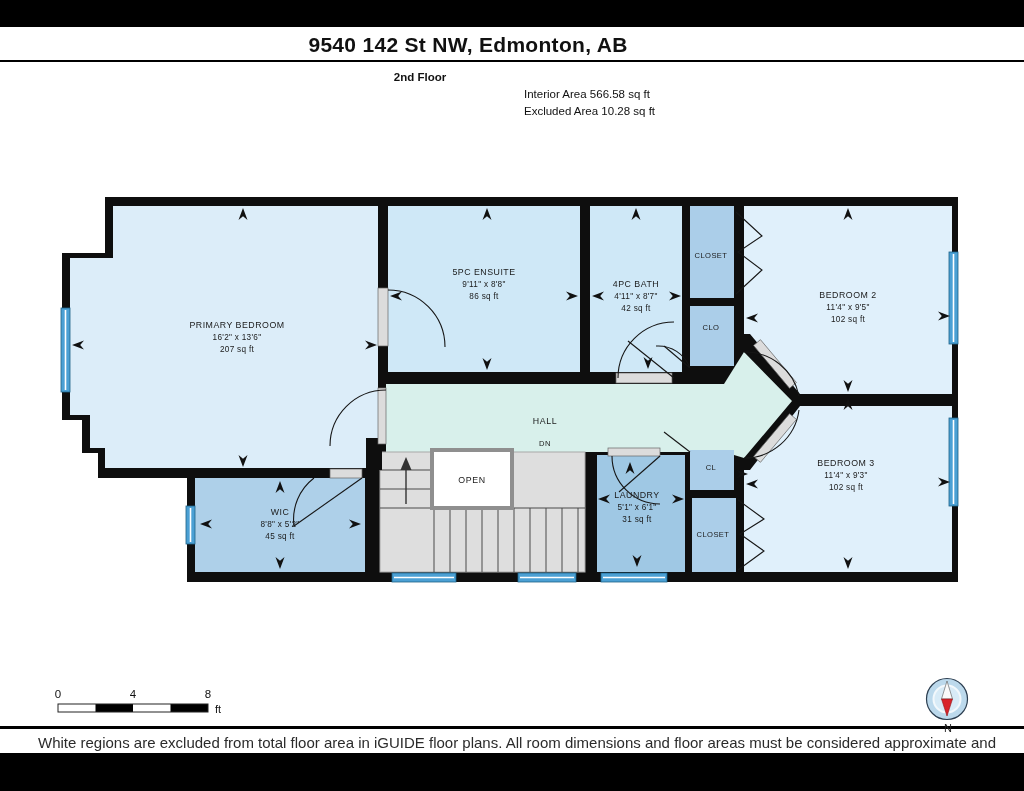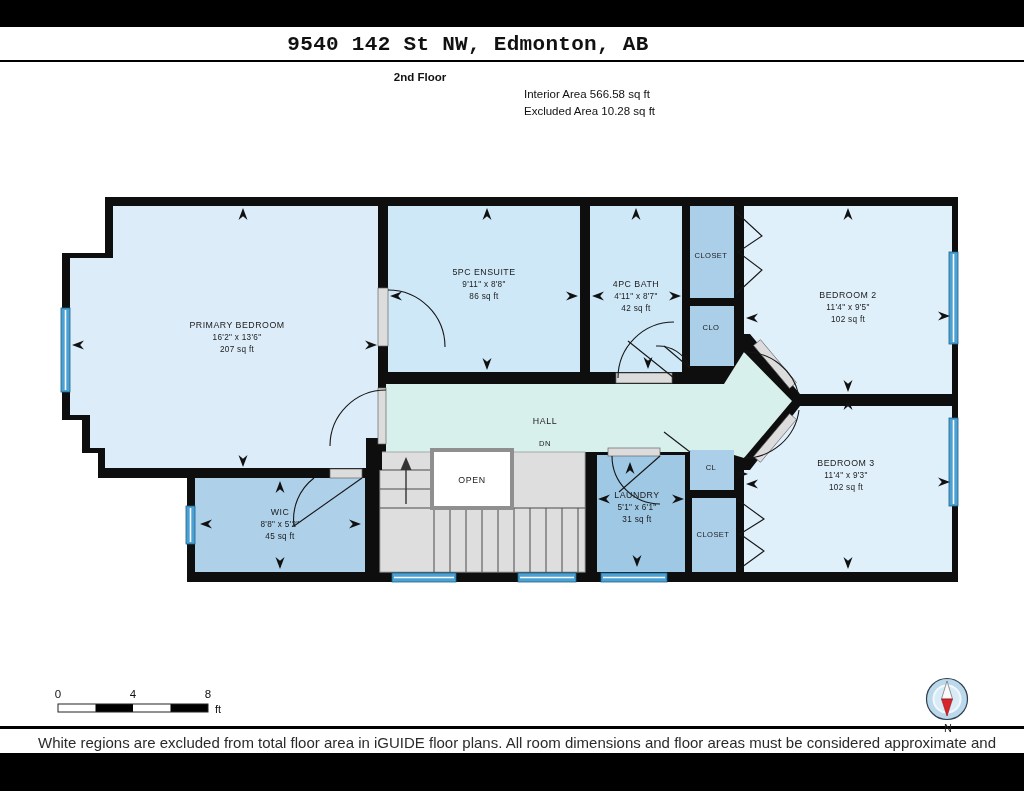--- a/index.html
+++ b/index.html
@@ -2,21 +2,21 @@
 <html><head>
 <meta charset="utf-8">
 <style>
   html,body{margin:0;padding:0;background:#ffffff;}
   .page{position:relative;width:1024px;height:791px;background:#fff;overflow:hidden;
         font-family:"Liberation Sans", sans-serif;color:#111;}
   .bar{position:absolute;left:0;width:1024px;background:#000;}
   .bar.top{top:0;height:27px;}
   .bar.bottom{top:753px;height:38px;}
   .title{position:absolute;top:33px;left:0;width:936px;text-align:center;
-         font-size:21px;font-weight:bold;letter-spacing:.3px;font-family:Liberation Mono, monospace;}
+         font-size:21px;font-weight:bold;letter-spacing:.3px;}
   .rule{position:absolute;left:0;width:1024px;background:#000;}
   .rule.under-title{top:60px;height:2px;}
   .rule.footer{top:726px;height:3px;}
   .floor-label{position:absolute;top:71px;left:330px;width:180px;text-align:center;
                font-size:11.5px;font-weight:bold;}
   .stat{position:absolute;left:524px;width:300px;font-size:11.5px;}
   .stat.s0{top:71px}.stat.s1{top:88px}.stat.s2{top:105px}
   .plan-svg{position:absolute;left:0;top:0;width:1024px;height:791px;}
   .room-name{font-size:8.8px;letter-spacing:.5px;fill:#1a1a1a;}
   .room-dim{font-size:8.2px;letter-spacing:.3px;fill:#1a1a1a;}

